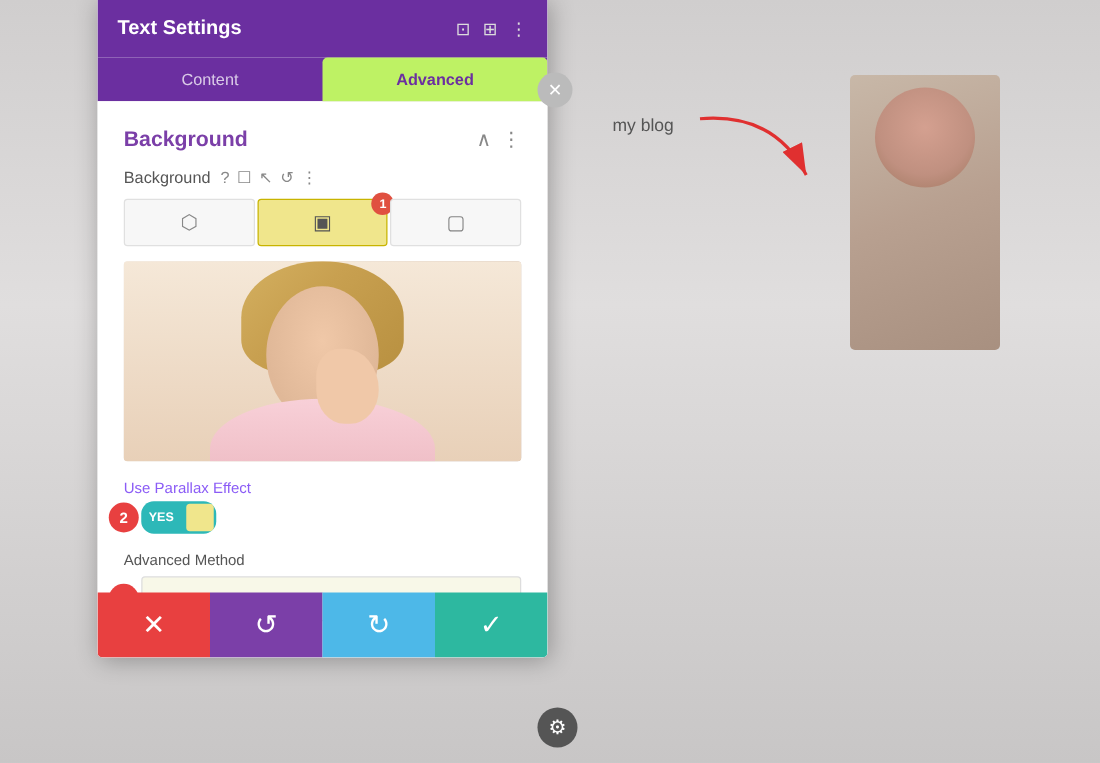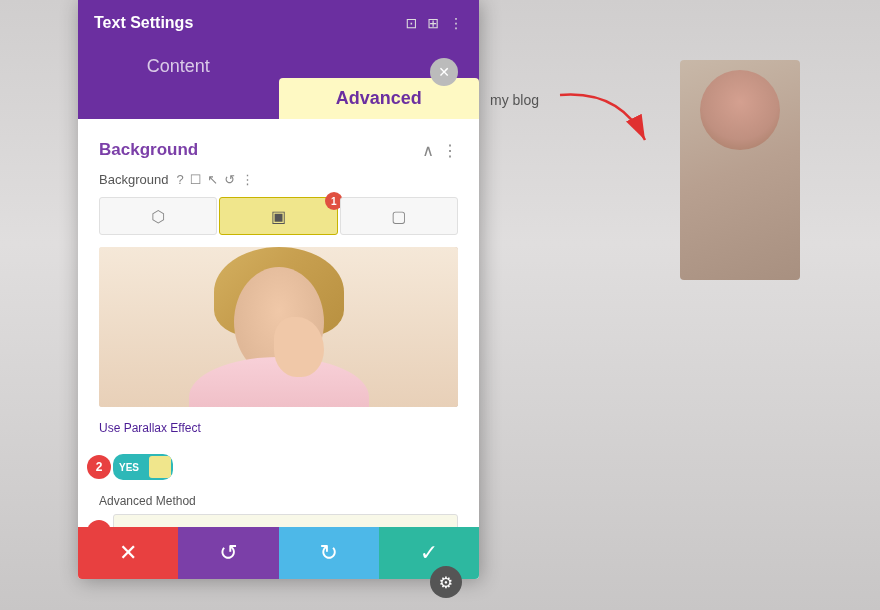--- a/index.html
+++ b/index.html
@@ -59,21 +59,21 @@
       background: radial-gradient(circle at 50% 40%, #d4a090 0%, #c09080 60%, #a07860 100%);
       border-radius: 50%;
       margin-top: 10px;
     }
 
     
     .panel {
       position: absolute;
       top: 0;
       left: 78px;
-      width: 401px;
+      width: 360px;
       background: #fff;
       border-radius: 0 0 4px 4px;
       box-shadow: 2px 2px 20px rgba(0,0,0,0.3);
       overflow: hidden;
     }
 
     
     .panel-header {
       background: #6b2fa0;
       padding: 14px 16px;
@@ -100,30 +100,29 @@
     
     .tabs {
       display: flex;
       background: #6b2fa0;
     }
     .tab {
       flex: 1;
       text-align: center;
       padding: 10px 0;
       color: rgba(255,255,255,0.75);
-      font-size: 18px;
+      font-size: 13px;
       cursor: pointer;
       font-weight: 500;
     }
     .tab.active {
-      background: #fef9c3;
+      background: #bef264;
       color: #6b2fa0;
       font-weight: 600;
       border-radius: 4px 4px 0 0;
-      margin-top: 32px;
     }
 
     
     .close-btn {
       position: absolute;
       top: 58px;
       left: 430px;
       width: 28px;
       height: 28px;
       background: #bbb;
@@ -292,22 +291,22 @@
       background: #f0c8a8;
       border-radius: 40% 60% 50% 50%;
     }
 
     
     .parallax-section {
       margin-bottom: 14px;
     }
     .parallax-label {
       font-size: 12px;
-      color: #4c1d95;
-      margin-bottom: 19px;
+      color: #8b5cf6;
+      margin-bottom: 4px;
     }
     .toggle-track {
       width: 60px;
       height: 26px;
       background: #2db8b8;
       border-radius: 4px;
       display: flex;
       align-items: center;
       cursor: pointer;
       position: relative;

